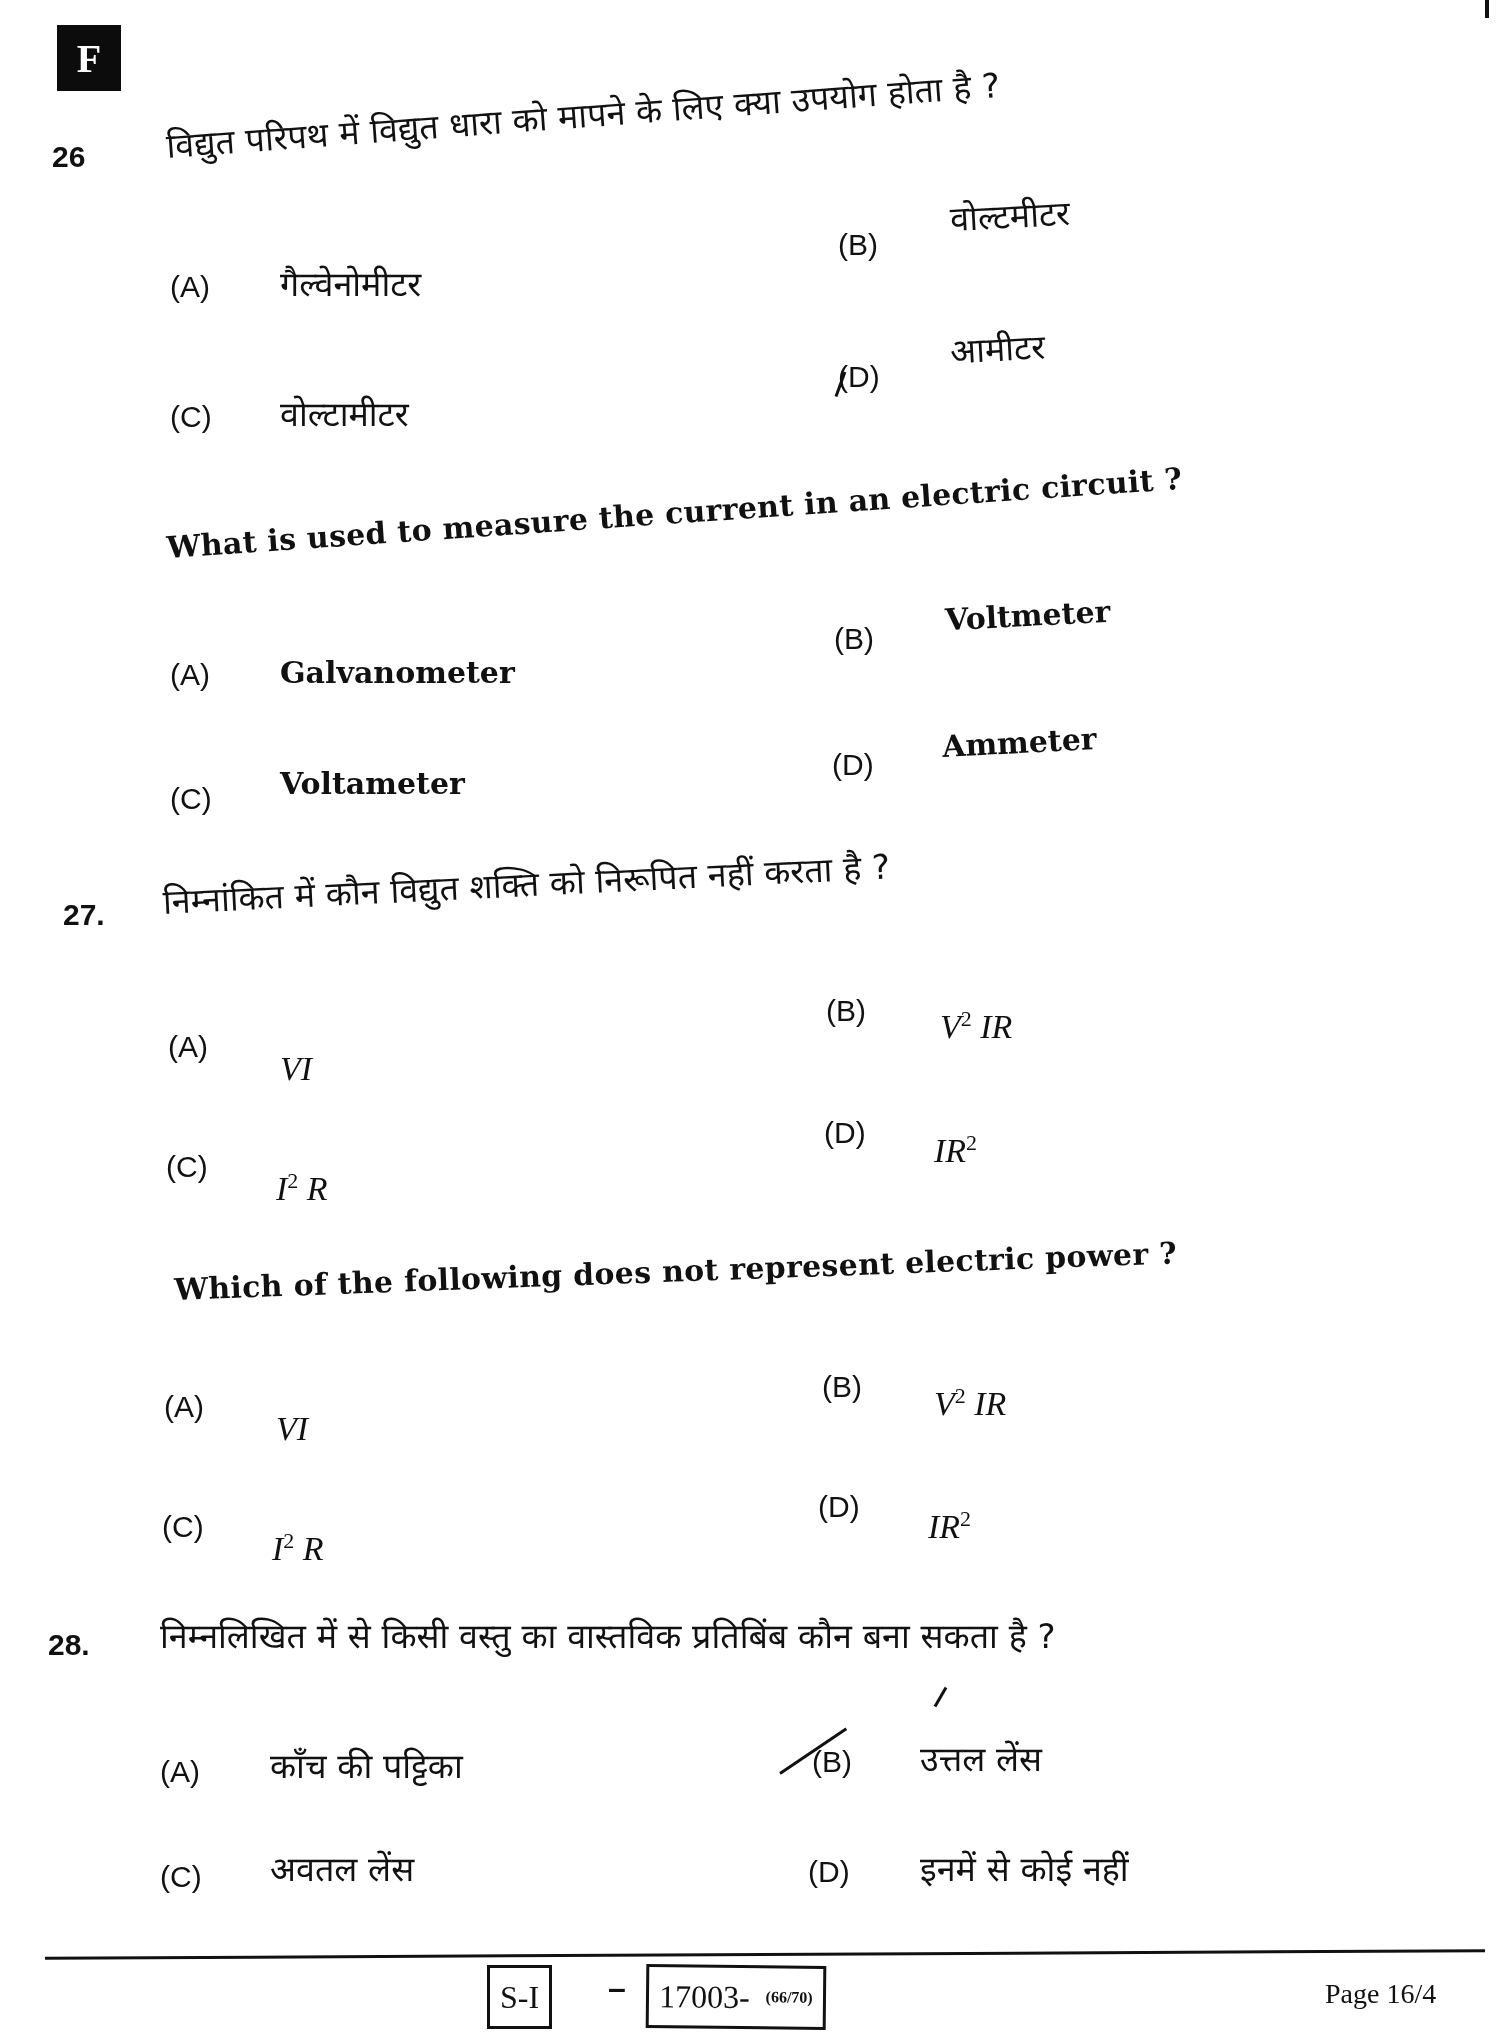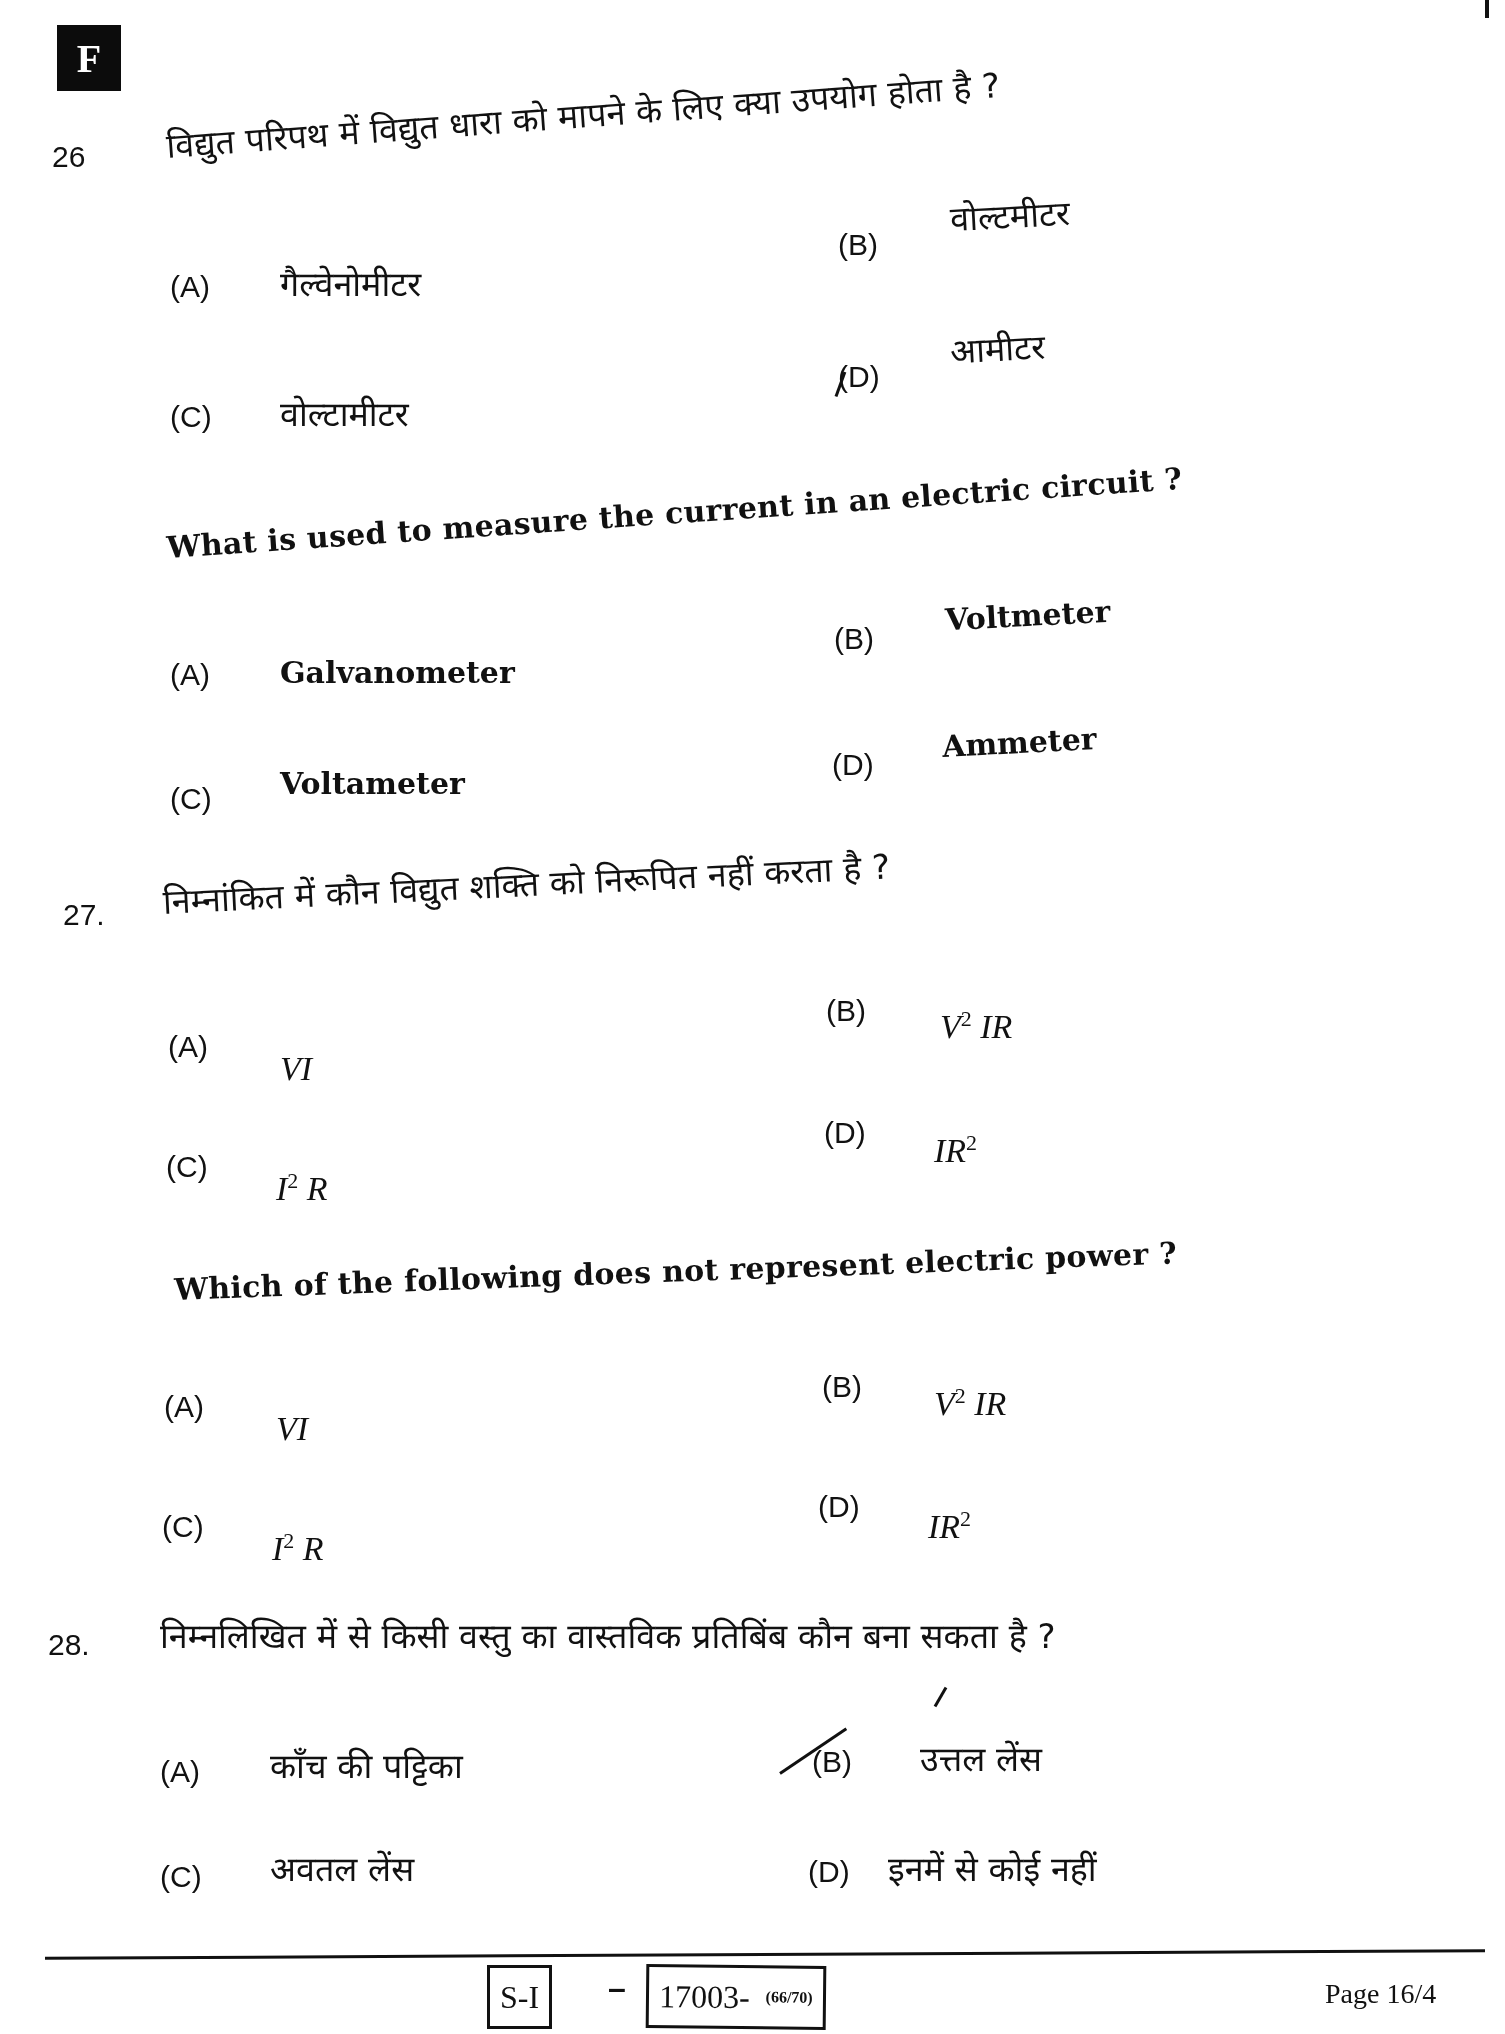--- a/index.html
+++ b/index.html
@@ -27,21 +27,21 @@
       font-size: 40px;
       display: flex; align-items: center; justify-content: center;
     }
     .corner-mark {
       right: 16px; top: 0; width: 4px; height: 18px; background: #111;
     }
 
     .qnum {
       font-family: "Liberation Sans", sans-serif;
       font-size: 30px;
-      font-weight: normal;
+      font-weight: bold;
     }
     .qtext-hi {
       font-family: "DejaVu Sans", sans-serif;
       font-size: 34px;
       transform-origin: left bottom;
     }
     .qtext-en {
       font-family: "DejaVu Serif", serif;
       font-weight: bold;
       font-size: 30px;
@@ -196,21 +196,21 @@
 
   <div class="pen-mark" style="left:935px; top:1705px; width:22px; transform: rotate(-60deg);"></div>
   <span class="abs opt-label" style="left:812px; top:1745px;">(B)</span>
   <div class="pen-mark" style="left:780px; top:1772px; width:80px; transform: rotate(-34deg);"></div>
   <span class="abs opt-text-hi" style="left:920px; top:1735px;">उत्तल लेंस</span>
 
   <span class="abs opt-label" style="left:160px; top:1860px;">(C)</span>
   <span class="abs opt-text-hi" style="left:270px; top:1845px;">अवतल लेंस</span>
 
   <span class="abs opt-label" style="left:808px; top:1855px;">(D)</span>
-  <span class="abs opt-text-hi" style="left:888px; top:1845px;">इनमें से कोई नहीं</span>
+  <span class="abs opt-text-hi" style="left:920px; top:1845px;">इनमें से कोई नहीं</span>
 </div>
 
 <div class="abs footer-line"></div>
 <div>
   <div class="abs footer-box" style="left:487px; top:1965px; height:50px;">
     <span>S-I</span>
   </div>
   <span class="abs footer-dash" style="left:608px; top:1970px;">–</span>
   <div class="abs footer-box" style="left:646px; top:1965px; height:50px; transform: rotate(0.6deg);">
     <span>17003-</span>

